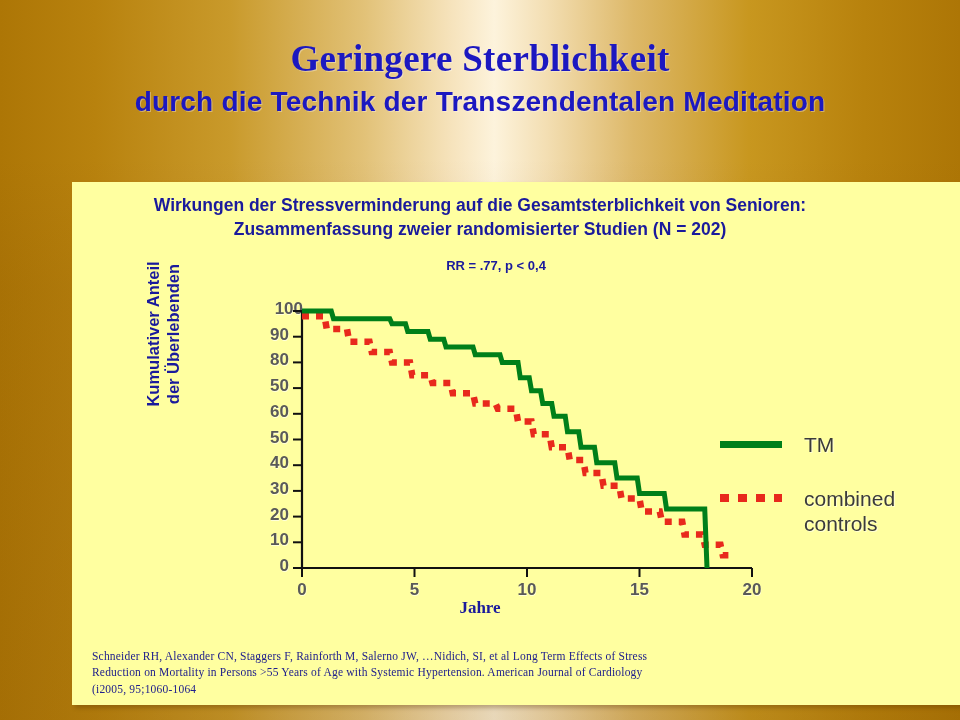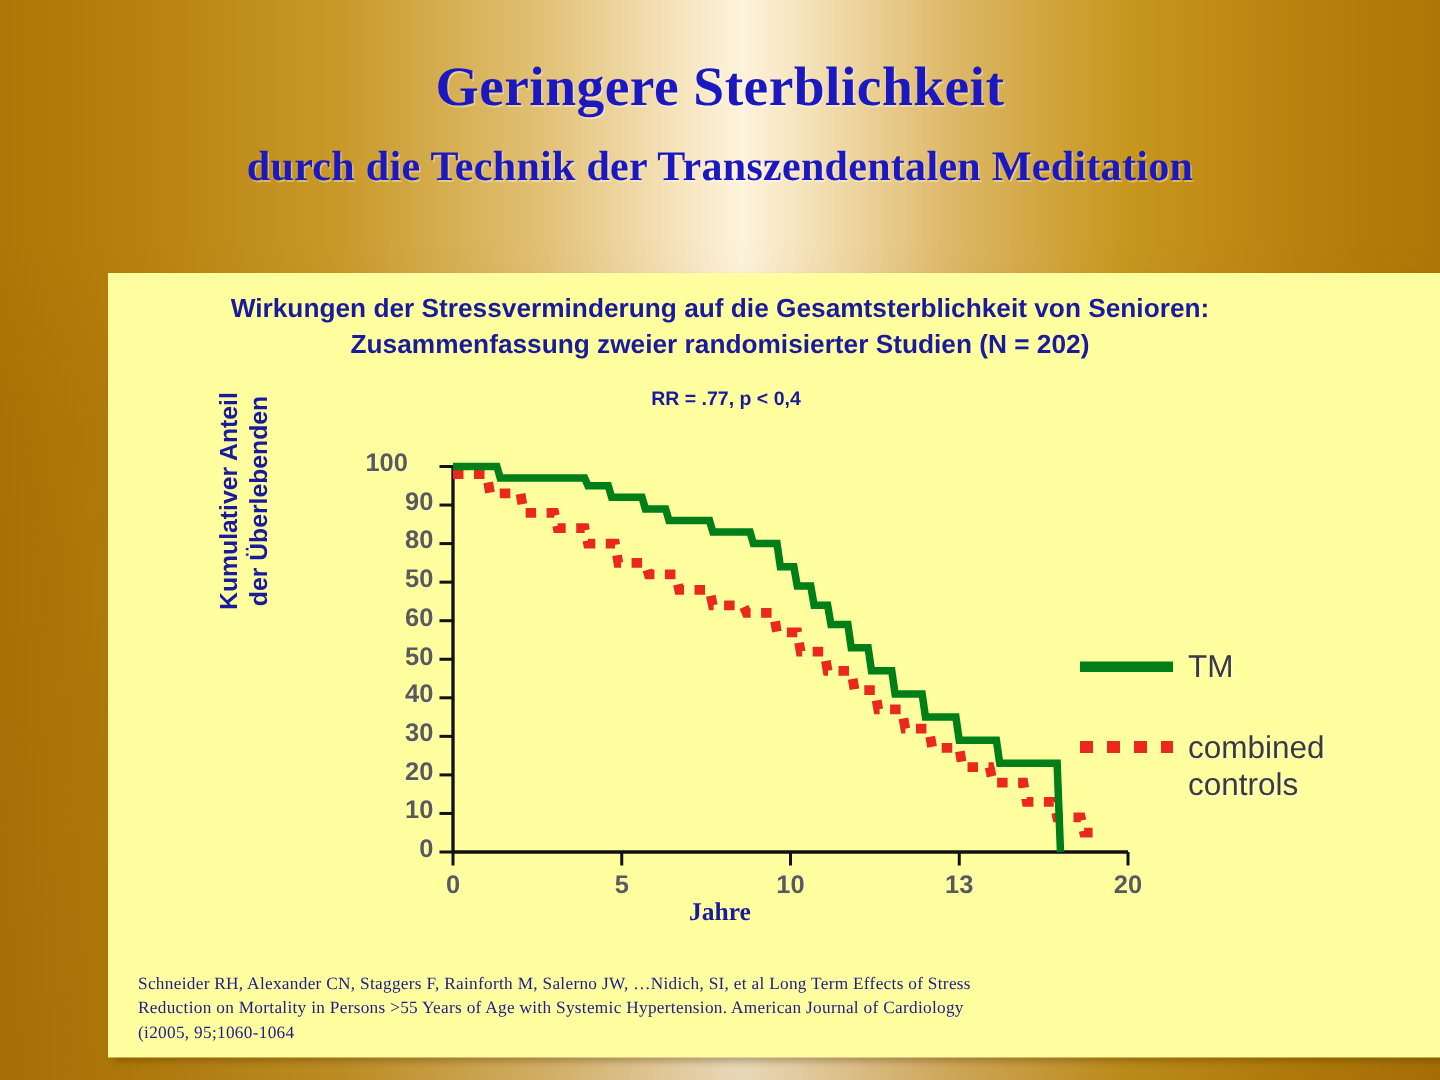--- a/index.html
+++ b/index.html
@@ -33,38 +33,38 @@
 
   
   .head-wrap{position:absolute;left:0;top:38px;width:960px;text-align:center;}
   .title-1{
     font-family:"Liberation Serif", serif;
     font-weight:bold;font-size:37px;color:#1c18c0;
     letter-spacing:0.3px;line-height:1.12;
     text-shadow:1px 1px 0 rgba(255,255,255,0.35);
   }
   .title-2{
-    font-family:Liberation Serif, serif;
+    font-family:Liberation Sans, sans-serif;
     font-weight:bold;font-size:28px;color:#1c18c0;
-    letter-spacing:0.2px;line-height:1.2;margin-top:16px;
+    letter-spacing:0.2px;line-height:1.2;margin-top:6px;
     text-shadow:1px 1px 0 rgba(255,255,255,0.35);
   }
 
   
   #panel{
     position:absolute;left:72px;top:182px;width:912px;height:523px;
     background:#ffffa0;
     box-shadow:3px 3px 4px rgba(80,45,0,0.30);
   }
   .panel-title{
     position:absolute;left:14px;top:12px;width:788px;text-align:center;
     color:#1a1a9c;font-weight:bold;font-size:17.5px;line-height:1.35;
   }
   .panel-stat{
-    position:absolute;left:18px;top:76px;width:788px;text-align:center;
+    position:absolute;left:30px;top:76px;width:788px;text-align:center;
     color:#1a1a9c;font-weight:bold;font-size:13px;
   }
 
   
   #chart{position:absolute;left:0;top:100px;width:816px;height:350px;}
   #plot{
     position:absolute;left:230px;top:29px;width:450px;height:257px;
   }
   #plot svg{display:block;width:450px;height:257px;overflow:visible;}
 
@@ -95,21 +95,21 @@
   #legend{position:absolute;left:648px;top:152px;}
   .leg-row{position:relative;height:26px;margin-bottom:28px;}
   .leg-swatch{position:absolute;left:0;top:6px;width:62px;height:8px;}
   .leg-solid{background:#007f19;height:7px;top:7px;}
   .leg-dotted{
     height:8px;top:6px;
     background-image:linear-gradient(to right,#e8291c 0 9px,transparent 9px 18px);
     background-size:18px 8px;background-repeat:repeat-x;
   }
   .leg-label{
-    position:absolute;left:72px;top:-1px;white-space:nowrap;
+    position:absolute;left:84px;top:-1px;white-space:nowrap;
     color:#3b3b3b;font-size:21px;line-height:1.18;
     text-shadow:1px 1px 0 rgba(255,255,255,0.55);
   }
 
   
   .citation{
     position:absolute;left:20px;top:466px;width:776px;
     font-family:"Liberation Serif", serif;
     color:#20208c;font-size:11.5px;line-height:1.42;text-align:left;
     letter-spacing:0.2px;
@@ -145,27 +145,27 @@
           <div class="ytick" style="left: 175px; top: 274px;">0</div>
           <div class="ytick" style="left: 175px; top: 248.3px;">10</div>
           <div class="ytick" style="left: 175px; top: 222.6px;">20</div>
           <div class="ytick" style="left: 175px; top: 196.9px;">30</div>
           <div class="ytick" style="left: 175px; top: 171.2px;">40</div>
           <div class="ytick" style="left: 175px; top: 145.5px;">50</div>
           <div class="ytick" style="left: 175px; top: 119.8px;">60</div>
           <div class="ytick" style="left: 175px; top: 94.1px;">50</div>
           <div class="ytick" style="left: 175px; top: 68.4px;">80</div>
           <div class="ytick" style="left: 175px; top: 42.7px;">90</div>
-          <div class="ytick" style="left: 158px; top: 17px; text-align: right;">100</div>
+          <div class="ytick" style="left: 189px; top: 17px; text-align: right;">100</div>
         </div>
       <div id="xticks">
           <div class="xtick" style="left: 210px; top: 298px;">0</div>
           <div class="xtick" style="left: 322.5px; top: 298px;">5</div>
           <div class="xtick" style="left: 435px; top: 298px;">10</div>
-          <div class="xtick" style="left: 547.5px; top: 298px;">13</div>
+          <div class="xtick" style="left: 547.5px; top: 298px;">15</div>
           <div class="xtick" style="left: 660px; top: 298px;">20</div>
         </div>
 
       <div id="plot">
         <svg viewBox="0 0 450 257" preserveAspectRatio="none">
           <g>
             <line id="axis-y" x1="0" y1="0" x2="0" y2="257" stroke="#111" stroke-width="2.2"></line>
             <line id="axis-x" x1="0" y1="257" x2="450" y2="257" stroke="#111" stroke-width="2.2"></line>
             <g id="ytickmarks">
                 <line x1="-9" x2="0" y1="257" y2="257" stroke="#111" stroke-width="2"></line>

